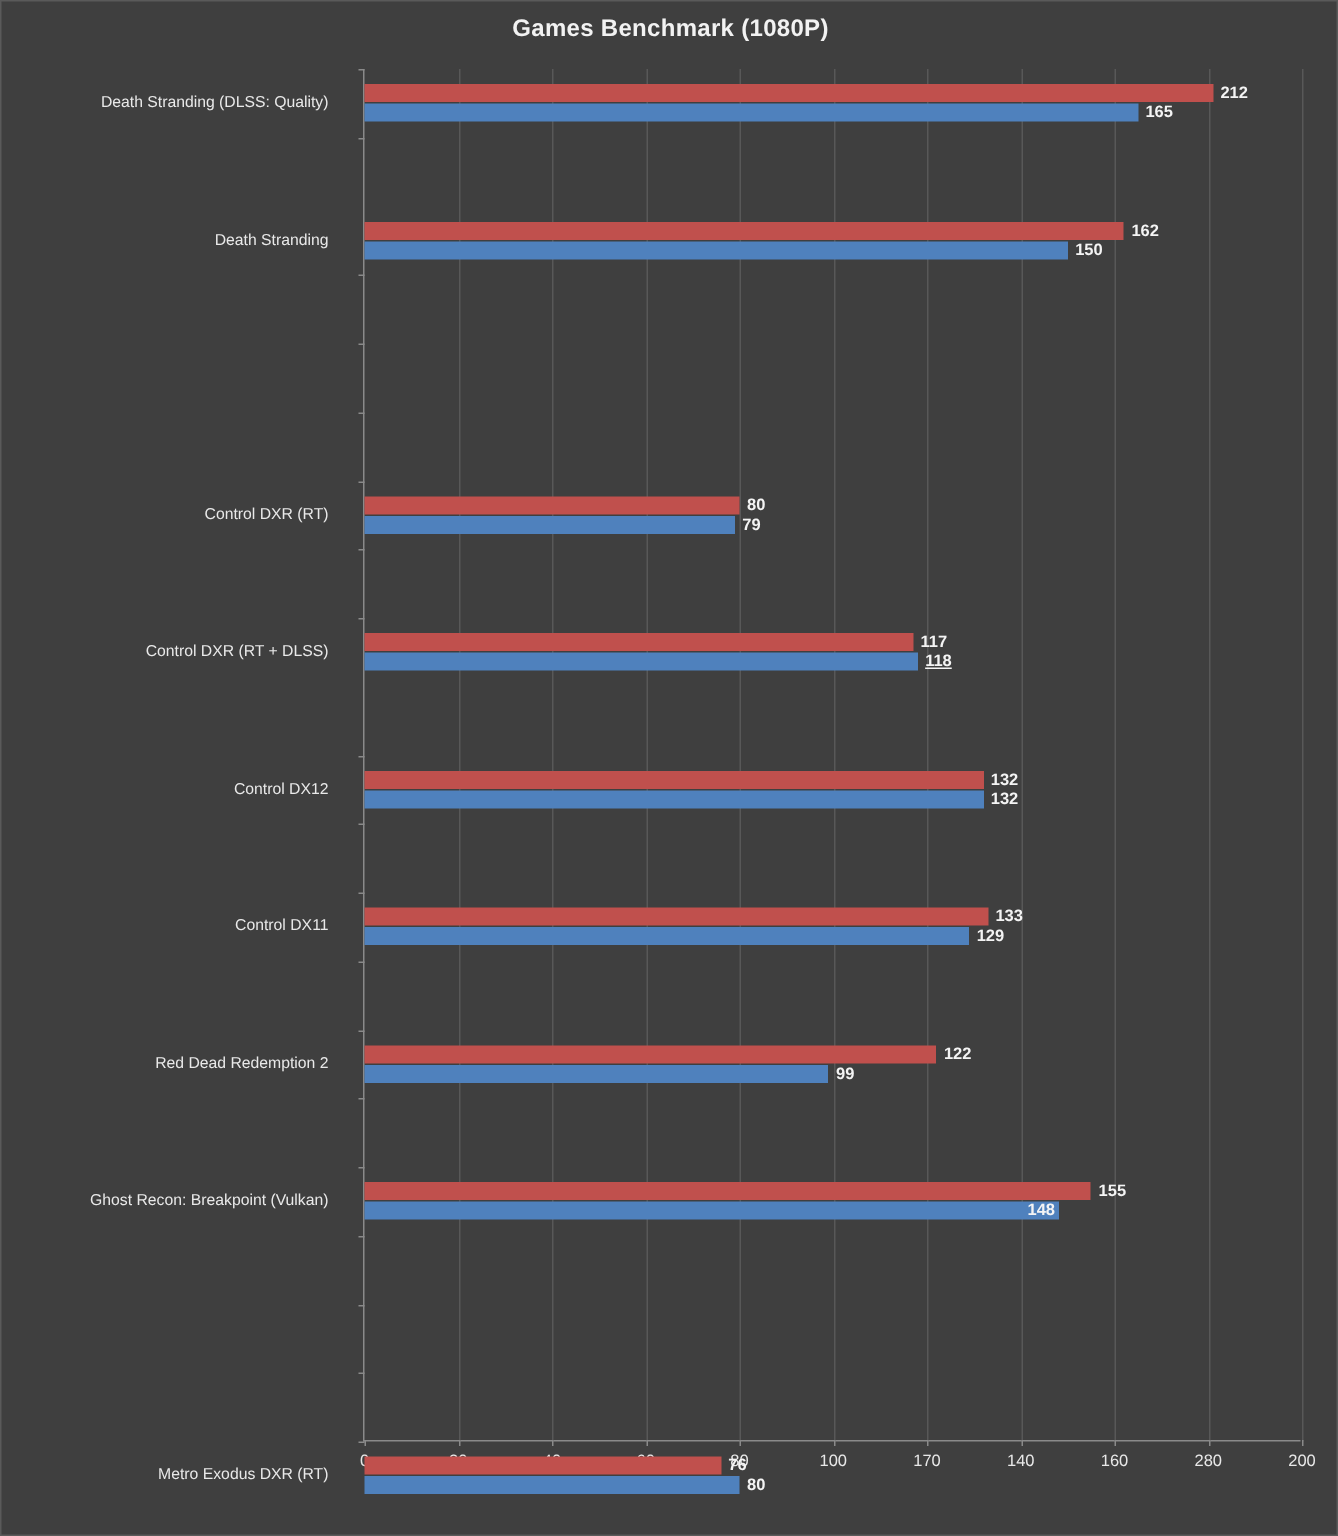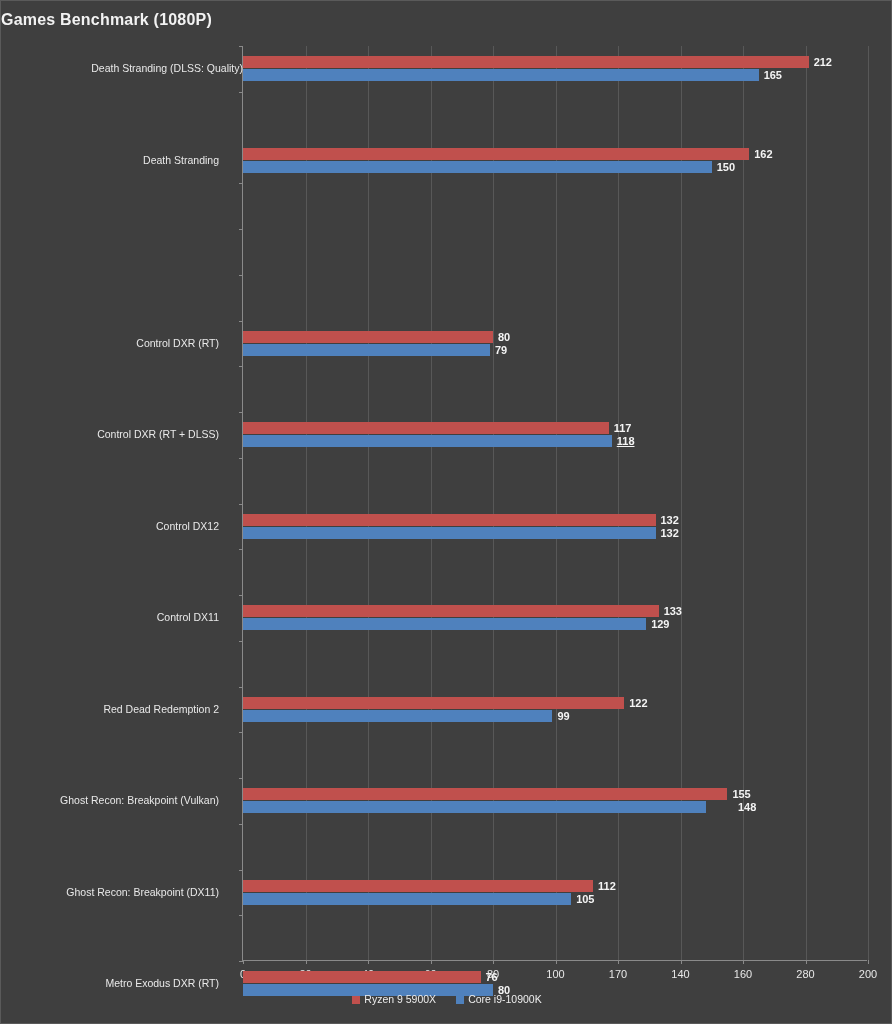--- a/index.html
+++ b/index.html
@@ -15,21 +15,21 @@
     border: 1px solid #5a5a5a;
     box-sizing: border-box;
     font-family: "Liberation Sans", sans-serif;
     overflow: hidden;
   }
   #chart-title {
     position: absolute;
     top: 10px;
     left: 0;
     width: 892px;
-    text-align: left;
+    text-align: center;
     color: #f2f2f2;
     font-size: 16px;
     font-weight: bold;
     letter-spacing: 0.2px;
   }
 
   
   #plot-area {
     position: absolute;
     left: 241px;
@@ -185,21 +185,21 @@
       <div class="xtick-label" style="left: 417.5px;">140</div>
       <div class="gridline" style="left: 500px;"></div>
       <div class="tick-mark" style="left: 500px;"></div>
       <div class="xtick-label" style="left: 480px;">160</div>
       <div class="gridline" style="left: 562.5px;"></div>
       <div class="tick-mark" style="left: 562.5px;"></div>
       <div class="xtick-label" style="left: 542.5px;">280</div>
       <div class="gridline" style="left: 625px;"></div>
       <div class="tick-mark" style="left: 625px;"></div>
       <div class="xtick-label" style="left: 605px;">200</div>
-      <div class="cat-row" style="top: 0px; height: 45.75px; padding-left: 24px;">
+      <div class="cat-row" style="top: 0px; height: 45.75px;">
         <div class="ytick-mark" style="top: 0px;"></div>
         <div class="cat-label" style="top: 16.375px;">Death Stranding (DLSS: Quality)</div>
         <div class="bar red" style="width: 565.625px; top: 10.375px;"></div>
         <div class="bar-value" style="left: 570.625px; top: 10.375px;">212</div>
         <div class="bar blue" style="width: 515.625px; top: 23.375px;"></div>
         <div class="bar-value" style="left: 520.625px; top: 23.375px;">165</div>
       </div>
       <div class="cat-row" style="top: 45.75px; height: 45.75px;">
         <div class="ytick-mark" style="top: 0px;"></div>
         <div class="cat-label" style="top: 62.125px;">Death Stranding</div>
@@ -247,29 +247,21 @@
         <div class="bar-value" style="left: 386.25px; top: 330.625px;">122</div>
         <div class="bar blue" style="width: 309.375px; top: 343.625px;"></div>
         <div class="bar-value" style="left: 314.375px; top: 343.625px;">99</div>
       </div>
       <div class="cat-row" style="top: 366px; height: 45.75px;">
         <div class="ytick-mark" style="top: 0px;"></div>
         <div class="cat-label" style="top: 382.375px;">Ghost Recon: Breakpoint (Vulkan)</div>
         <div class="bar red" style="width: 484.375px; top: 376.375px;"></div>
         <div class="bar-value" style="left: 489.375px; top: 376.375px;">155</div>
         <div class="bar blue" style="width: 462.5px; top: 389.375px;"></div>
-        <div class="bar-value" style="left: 495px; top: 389.375px;">148</div>
-      </div>
-      <div class="cat-row" style="top: 411.75px; height: 45.75px;">
-        <div class="ytick-mark" style="top: 0px;"></div>
-        <div class="cat-label" style="top: 428.125px;">Ghost Recon: Breakpoint (DX11)</div>
-        <div class="bar red" style="width: 350px; top: 422.125px;"></div>
-        <div class="bar-value" style="left: 355px; top: 422.125px;">112</div>
-        <div class="bar blue" style="width: 328.125px; top: 435.125px;"></div>
-        <div class="bar-value" style="left: 333.125px; top: 435.125px;">105</div>
+        <div class="bar-value" style="left: 442px; top: 389.375px;">148</div>
       </div>
       <div class="cat-row" style="top: 457.5px; height: 45.75px;">
         <div class="ytick-mark" style="top: 0px;"></div>
         <div class="cat-label" style="top: 473.875px;">Metro Exodus DXR (RT)</div>
         <div class="bar red" style="width: 237.5px; top: 467.875px;"></div>
         <div class="bar-value" style="left: 242.5px; top: 467.875px;">76</div>
         <div class="bar blue" style="width: 250px; top: 480.875px;"></div>
         <div class="bar-value" style="left: 255px; top: 480.875px;">80</div>
       </div>
       <div class="cat-row" style="top: 503.25px; height: 45.75px;">
@@ -295,16 +287,15 @@
       </div>
       <div class="cat-row" style="top: 823.5px; height: 45.75px;">
         <div class="ytick-mark" style="top: 0px;"></div>
       </div>
       <div class="cat-row" style="top: 869.25px; height: 45.75px;">
         <div class="ytick-mark" style="top: 0px;"></div>
       </div>
       <div class="ytick-mark" style="top: 915px;"></div>
     </div>
 
-  <div id="legend"><span class="legend-item"><span class="legend-swatch red"></span><span>Ryzen 9 5900X</span></span><span class="legend-item"><span class="legend-swatch blue"></span><span>Core i9-10900K</span></span></div>
 
 
 </div>
 
 </body></html>

